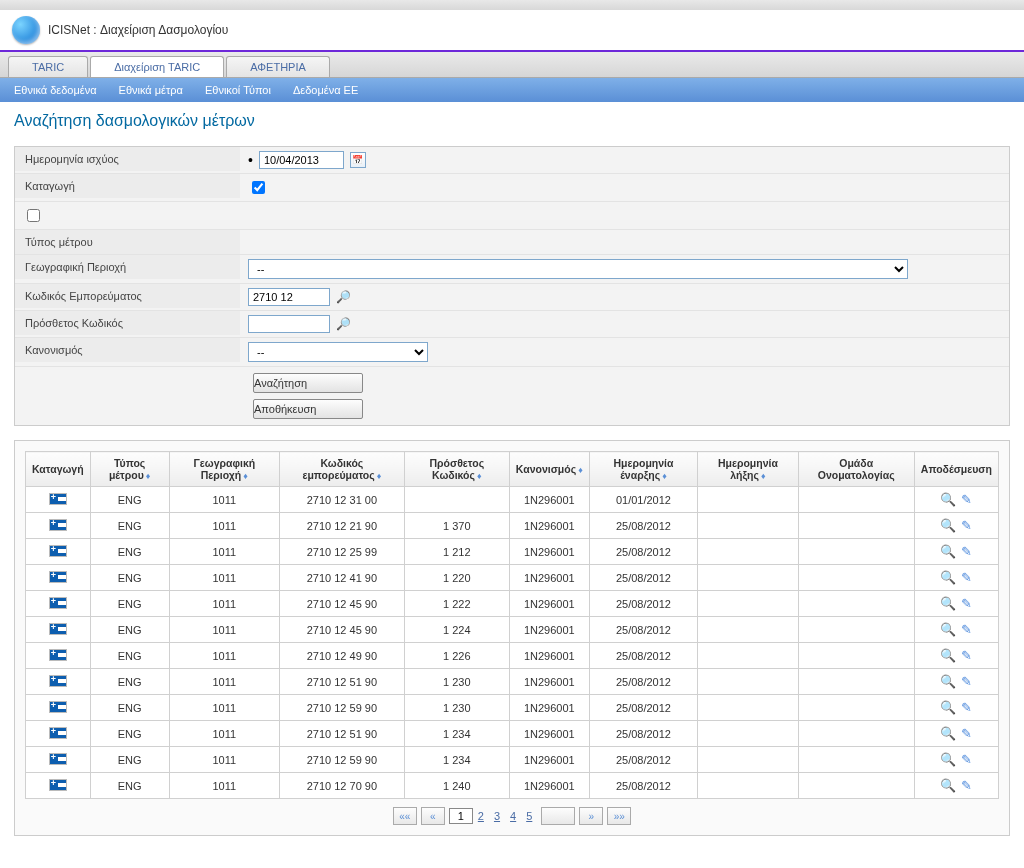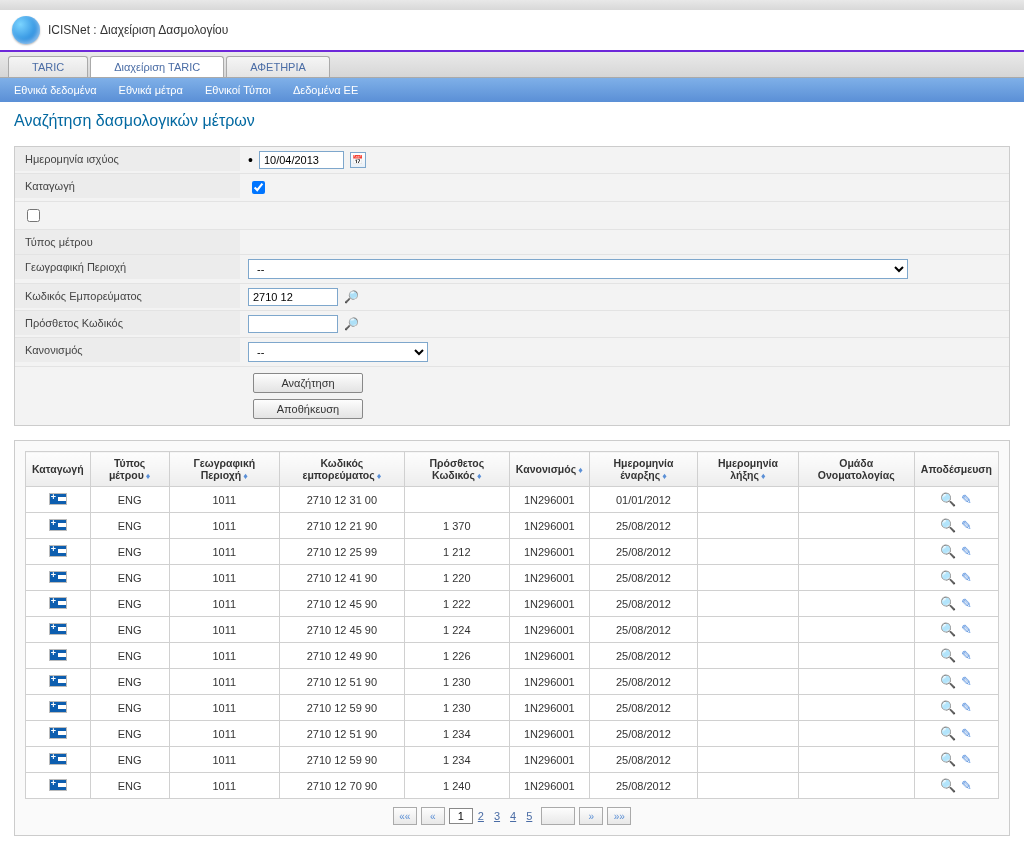--- a/index.html
+++ b/index.html
@@ -99,27 +99,26 @@
   .cal-icon {
     width: 16px; height: 16px;
     border: 1px solid #7ea7cc;
     background: linear-gradient(#fff,#e9f0f7);
     display:inline-flex; align-items:center; justify-content:center;
     font-size:9px; color:#5a8fd6;
   }
   .select-sm { width: 180px; }
   .select-md { width: 200px; }
   .select-lg { width: 660px; }
-  .code-input { width: 90px; }
+  .code-input { width: 82px; }
   .binoc-icon { font-size:12px; color:#777; }
   .button-row { padding: 6px 8px 6px 238px; display:flex; flex-direction:column; gap:6px; }
   .btn {
     width: 110px;
     padding: 3px 0;
-    text-align: center;
     border: 1px solid #888;
     background: linear-gradient(#fdfdfd,#e3e3e3);
     cursor: pointer;
     font-size: 11px;
     border-radius:2px;
   }
   .results-panel {
     margin: 0 14px 14px;
     border: 1px solid #ccc;
     padding: 10px;

